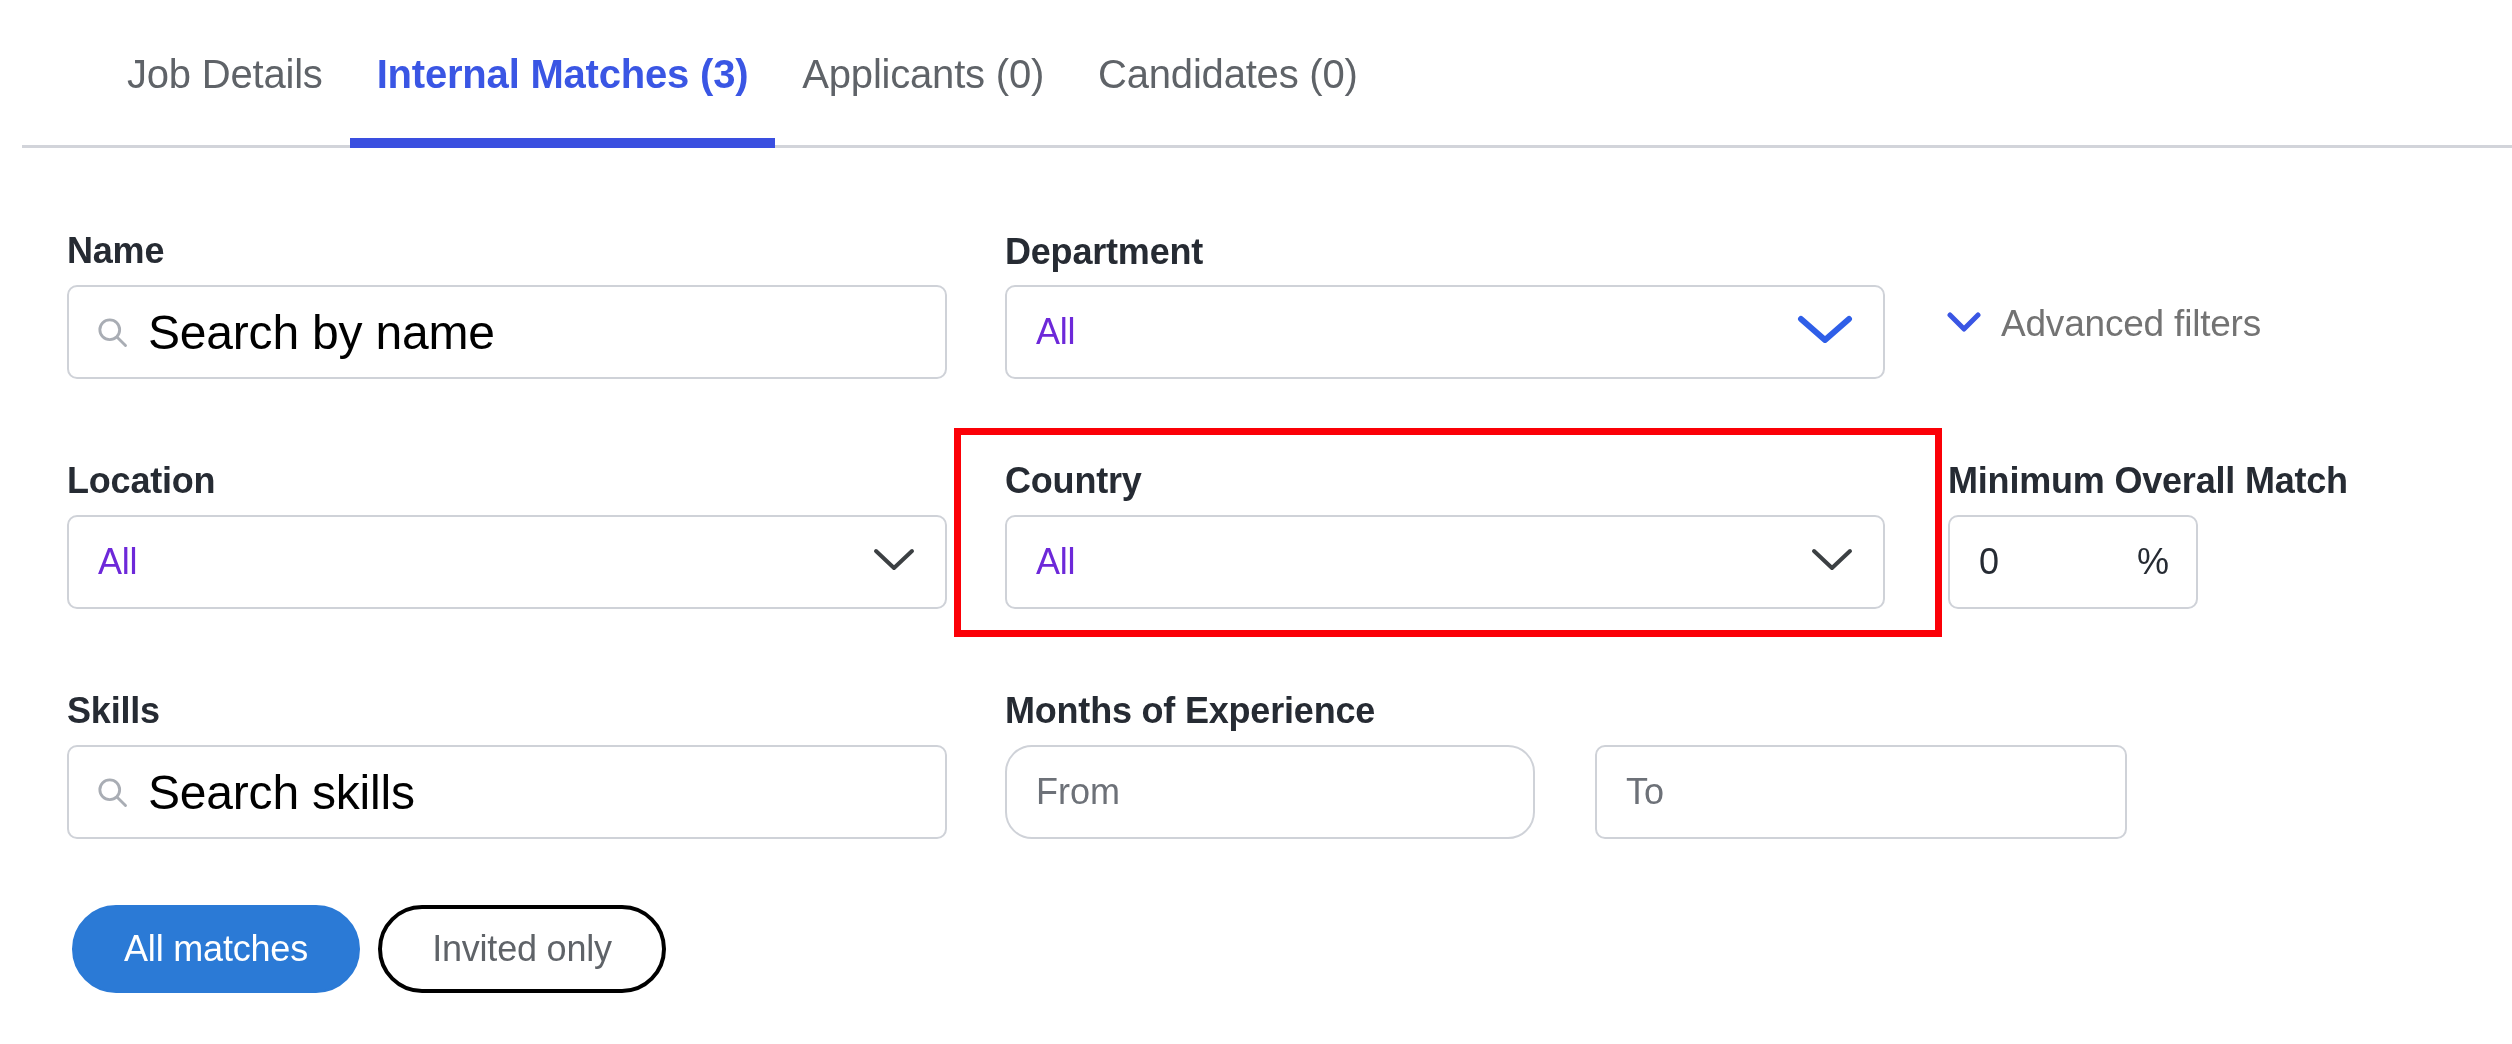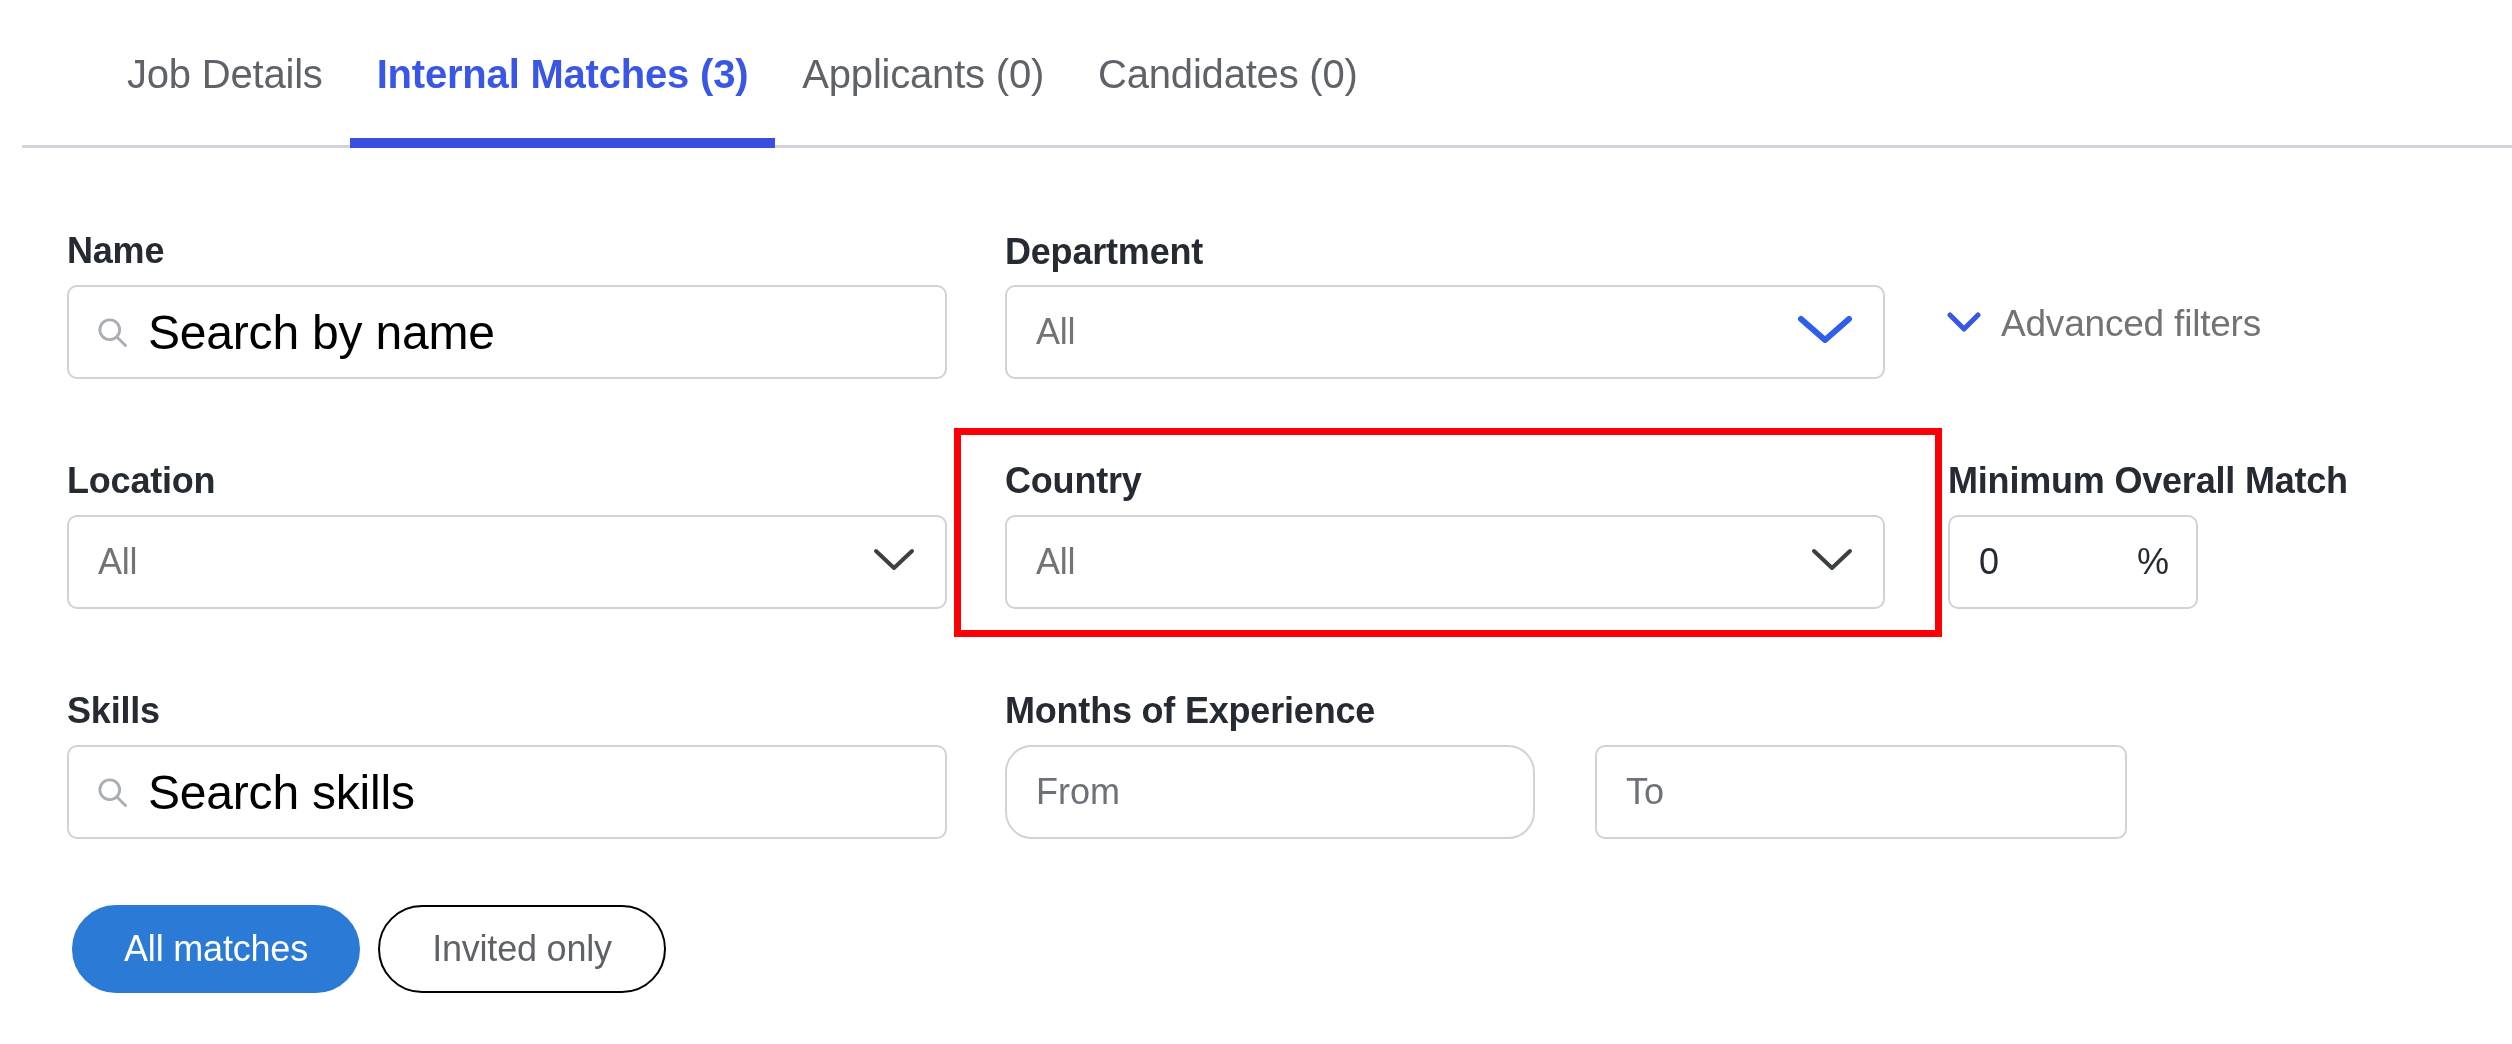--- a/index.html
+++ b/index.html
@@ -100,21 +100,21 @@
     display: block;
   }
   .ctl .ph {
     font-size: 48px;
     color: #000000;
     letter-spacing: -0.2px;
     white-space: nowrap;
   }
   .ctl .val {
     font-size: 36px;
-    color: #737373;
+    color: #6d28d9;
     letter-spacing: -0.2px;
     margin-left: 29px;
     white-space: nowrap;
   }
   .ctl .chev {
     position: absolute;
     right: 30px;
     top: 50%;
     transform: translateY(-50%);
   }
@@ -209,21 +209,21 @@
   .pill.primary {
     background: #2b7ad6;
     color: #ffffff;
     border: 2px solid #2b7ad6;
     padding: 0 40px;
     min-width: 288px;
   }
   .pill.ghost {
     background: #ffffff;
     color: #5f6368;
-    border: 2px solid #000000;
+    border: 4px solid #000000;
     padding: 0 40px;
     min-width: 288px;
   }
 </style>
 </head>
 <body>
 
 <div id="app">
 
   <div class="tabbar">

